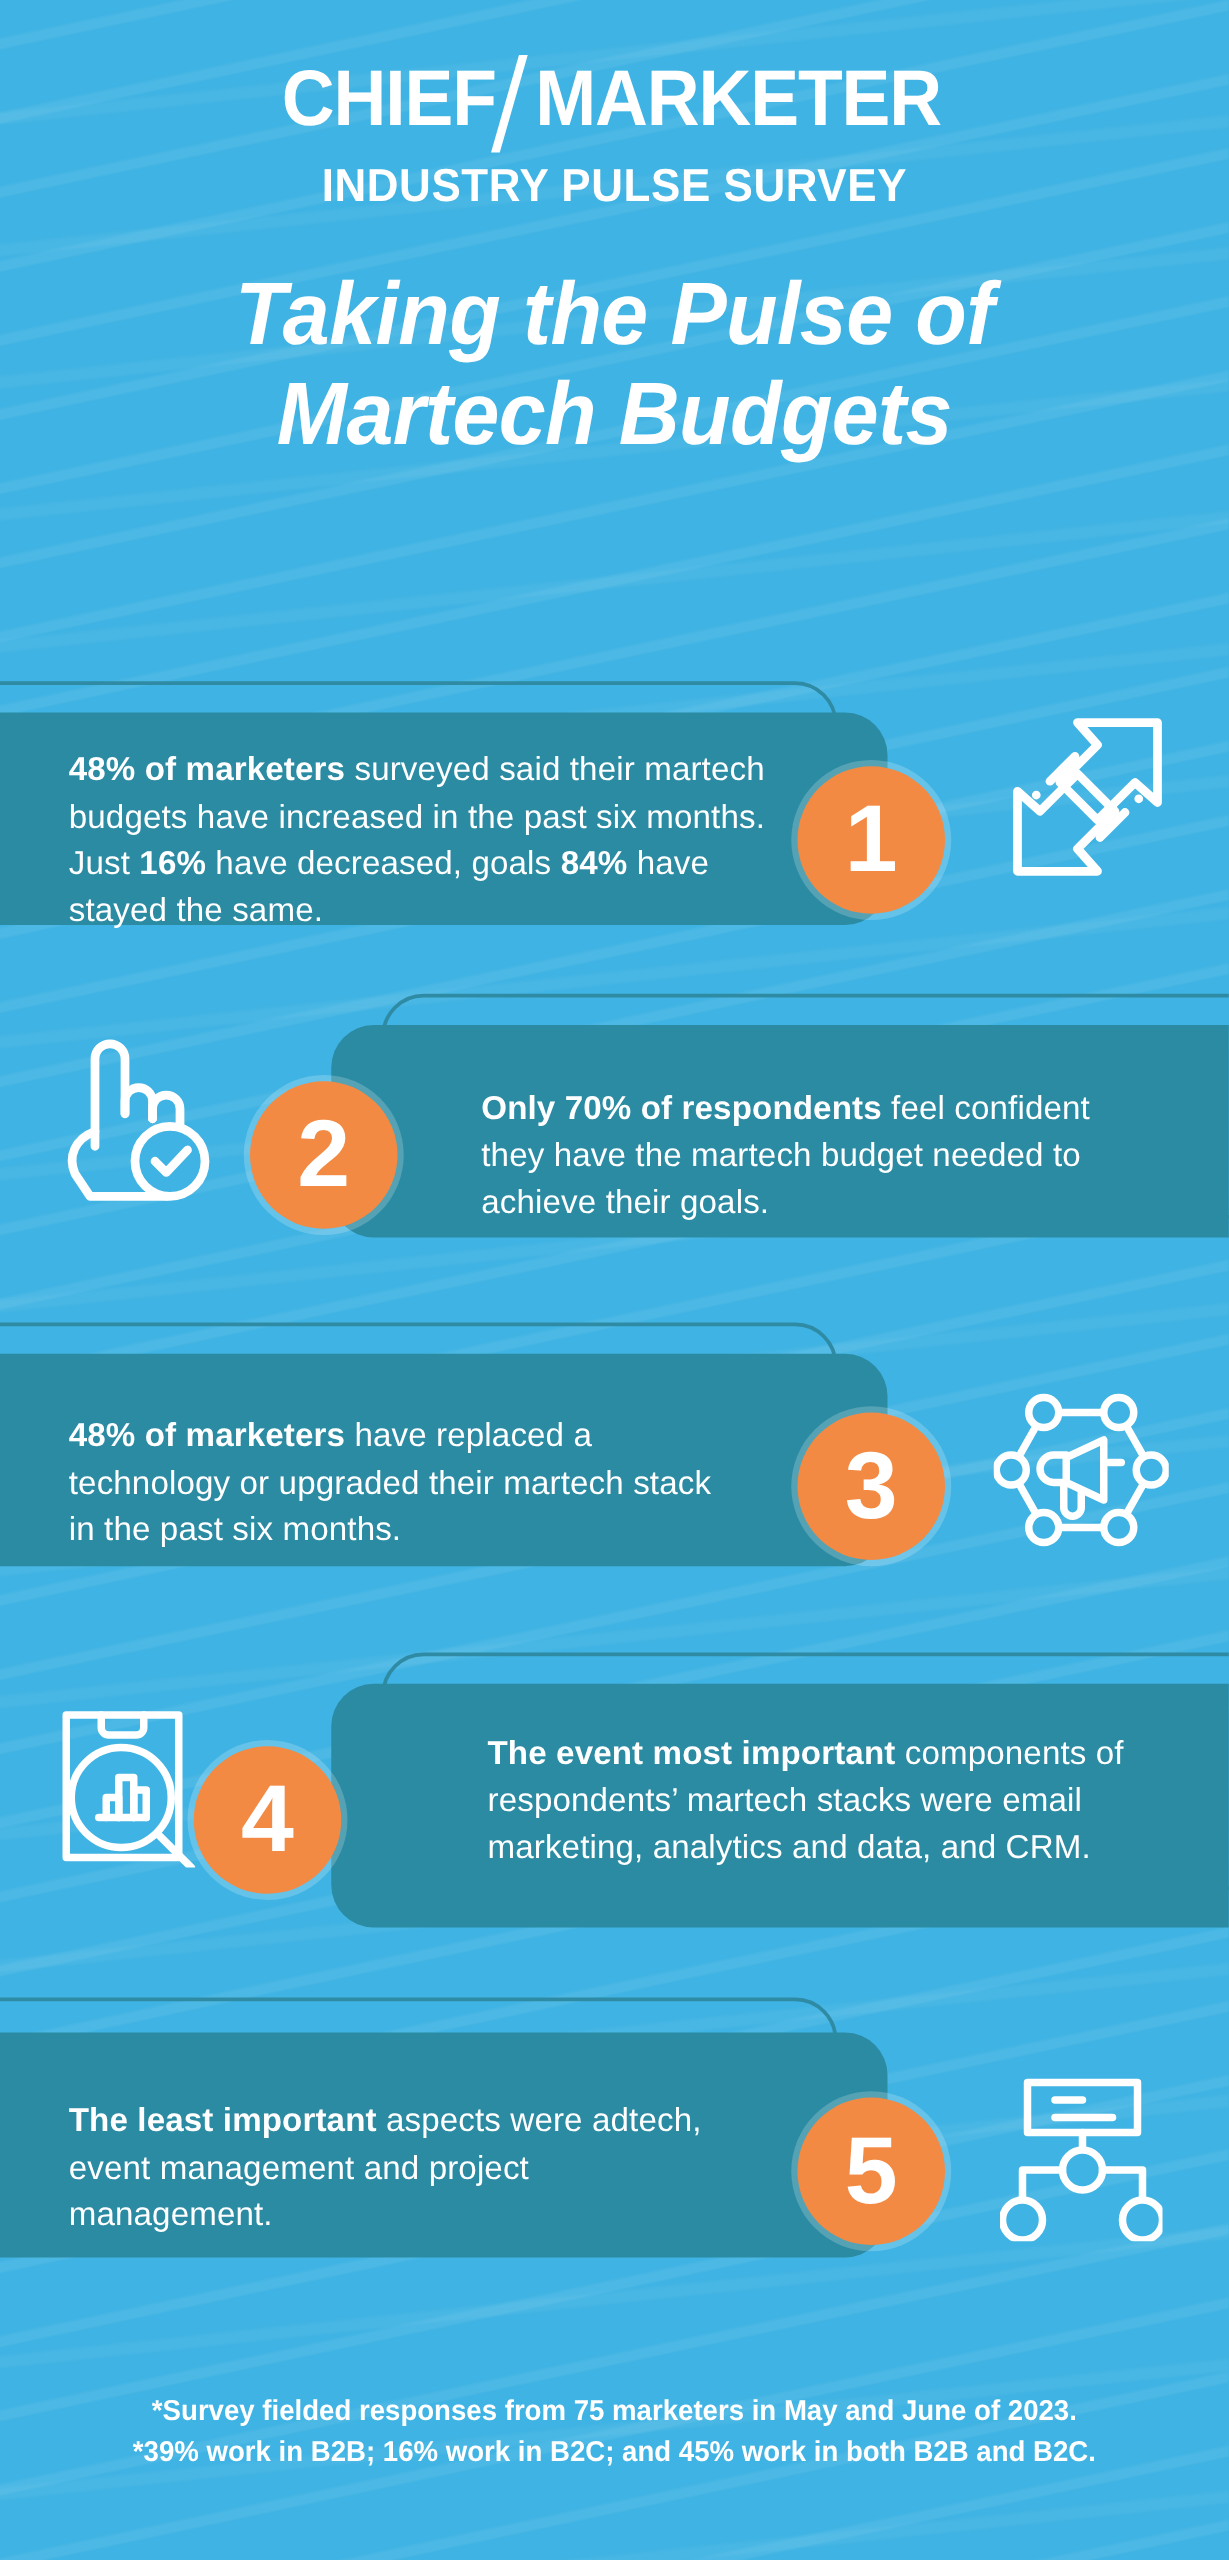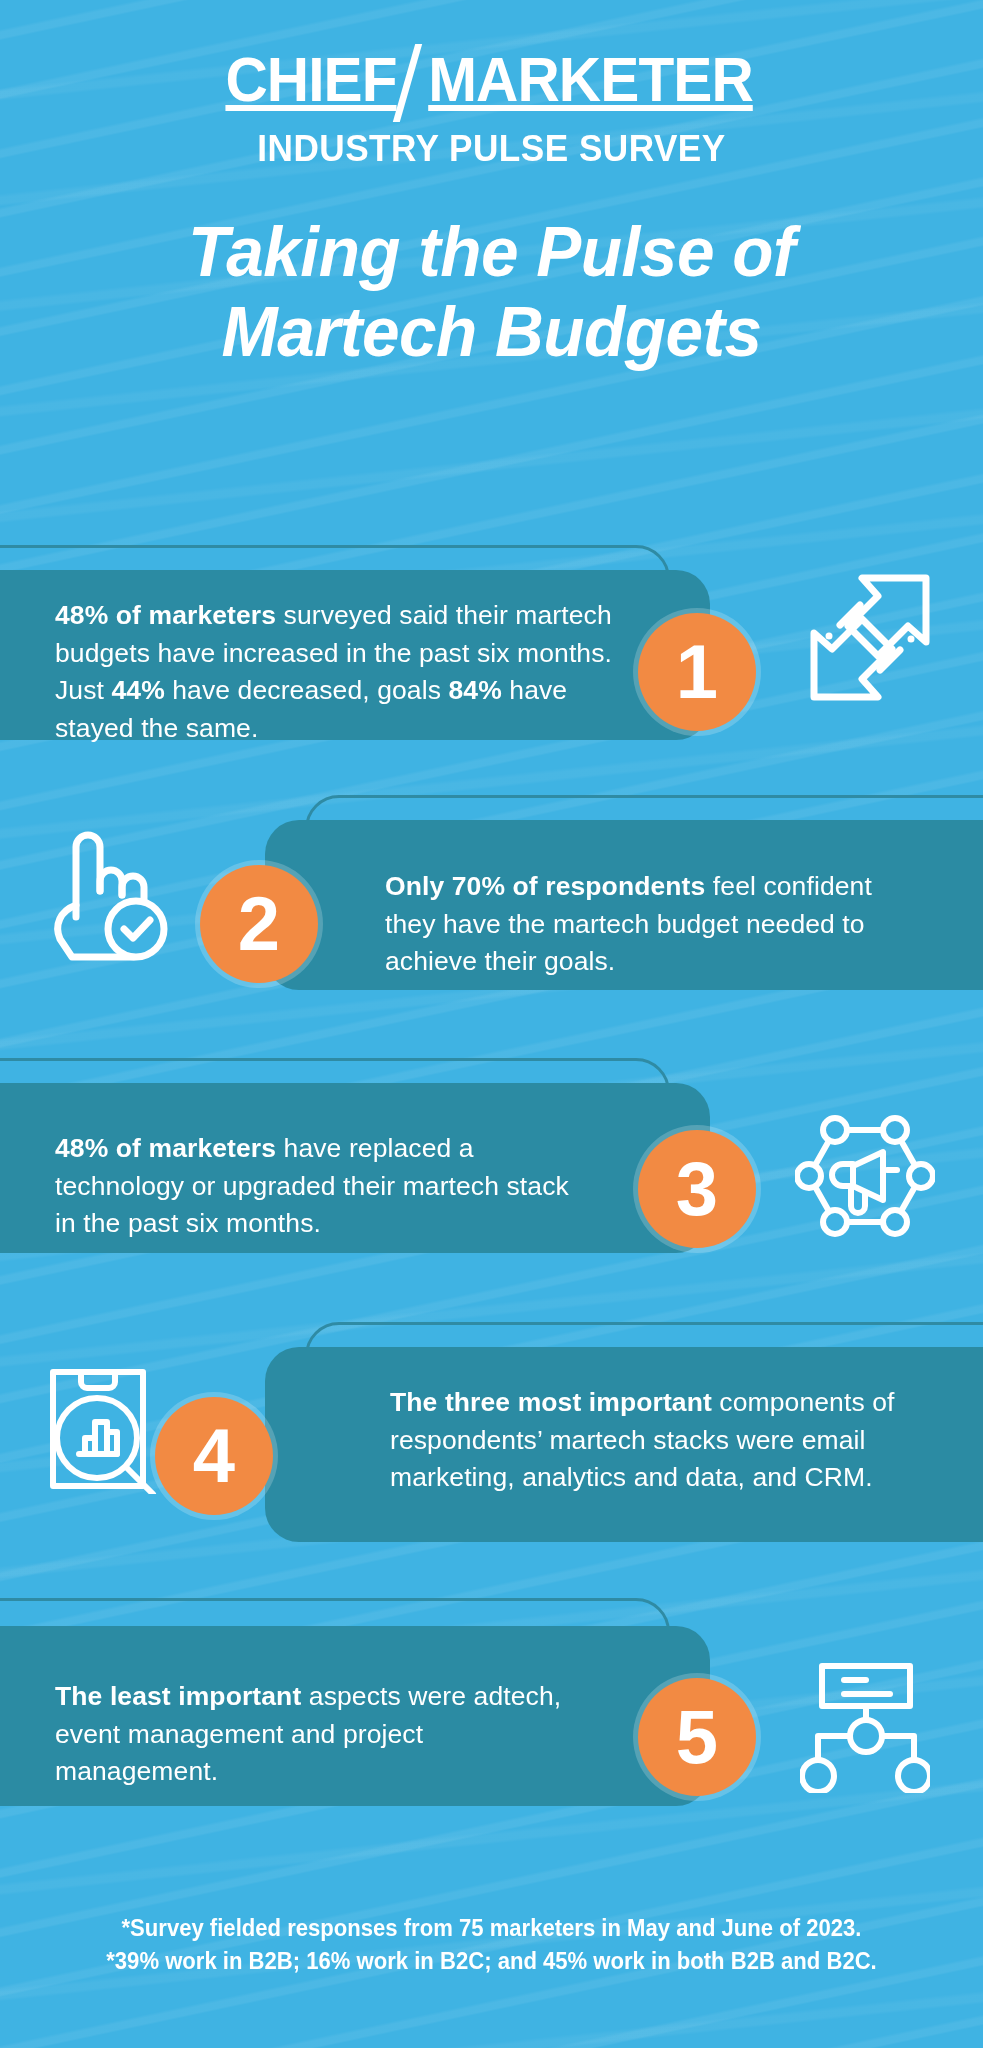--- a/index.html
+++ b/index.html
@@ -39,21 +39,20 @@
     margin-top:40px;
     font-size:63px;
     font-weight:bold;
     color:#ffffff;
     letter-spacing:-1px;
     line-height:1;
     display:flex;
     justify-content:center;
     align-items:center;
     font-family:"Liberation Sans", sans-serif;
-    text-decoration:underline;
   }
   .logo-chief { transform:scaleX(0.93); }
   .logo-slash {
     display:inline-block;
     width:7px; height:78px;
     background:#ffffff;
     transform:skewX(-16deg);
     margin:0 11px 0 1px;
     position:relative;
     top:4px;
@@ -148,21 +147,21 @@
     <div class="subtitle">INDUSTRY PULSE SURVEY</div>
     <div class="headline">
       <div>Taking the Pulse of</div>
       <div>Martech Budgets</div>
     </div>
   </div>
 
   <div class="card-block" style="top:545px;">
     <div class="card-outline" style="left:-40px; top:0px; width:710px; height:180px;"></div>
     <div class="card" style="left:-40px; top:25px; width:750px; height:170px;"></div>
-    <div class="card-text" style="left:55px; top:52px; width:560px;"><b>48% of marketers</b><span> surveyed said their martech budgets have increased in the past six months. Just </span><b>44%</b><span> have decreased, goals </span><b>84%</b><span> have stayed the same.</span></div>
+    <div class="card-text" style="left:55px; top:52px; width:560px;"><b>48% of marketers</b><span> surveyed said their martech budgets have increased in the past six months. Just </span><b>16%</b><span> have decreased, goals </span><b>84%</b><span> have stayed the same.</span></div>
     <div class="badge" style="left:638px; top:68px;">1</div>
     <div class="icon-box" style="left:800px; top:20px;">
       <svg width="140" height="145" viewBox="0 0 140 145" fill="none" stroke="#ffffff" stroke-width="7" stroke-linejoin="round" stroke-linecap="round">
         <path d="M62 13 H126 V77 L108 61 L78 91 L48 61 L78 31 Z" fill="none"></path>
         <path d="M60 40 L40 60"></path>
         <circle cx="29" cy="71" r="3.5" fill="#ffffff" stroke="none"></circle>
         <path d="M78 132 H14 V68 L32 84 L62 54 L92 84 L62 114 Z" fill="none"></path>
         <path d="M80 105 L100 85"></path>
         <circle cx="111" cy="74" r="3.5" fill="#ffffff" stroke="none"></circle>
       </svg>
@@ -204,21 +203,21 @@
         <path d="M58 54 H48 a11 11 0 0 0 0 22 h10"></path>
         <path d="M56 78 V96 a7 7 0 0 0 14 0 V84"></path>
         <path d="M92 60 h10"></path>
       </svg>
     </div>
   </div>
 
   <div class="card-block" style="top:1322px;">
     <div class="card-outline" style="left:305px; top:0px; width:720px; height:190px;"></div>
     <div class="card" style="left:265px; top:25px; width:760px; height:195px;"></div>
-    <div class="card-text" style="left:390px; top:62px; width:530px;"><b>The three most important</b><span> components of respondents’ martech stacks were email marketing, analytics and data, and CRM.</span></div>
+    <div class="card-text" style="left:390px; top:62px; width:530px;"><b>The event most important</b><span> components of respondents’ martech stacks were email marketing, analytics and data, and CRM.</span></div>
     <div class="badge" style="left:155px; top:75px;">4</div>
     <div class="icon-box" style="left:35px; top:32px;">
       <svg width="130" height="140" viewBox="0 0 130 140" fill="none" stroke="#ffffff" stroke-width="6" stroke-linejoin="round" stroke-linecap="round">
         <path d="M18 18 H108 V132 H18 Z"></path>
         <path d="M46 18 V28 a6 6 0 0 0 6 6 H74 a6 6 0 0 0 6 -6 V18"></path>
         <circle cx="62" cy="84" r="40" fill="#3fb3e3"></circle>
         <path d="M44 100 H82"></path>
         <path d="M50 100 V84 H60 V100"></path>
         <path d="M60 100 V68 H72 V100"></path>
         <path d="M72 100 V78 H82 V100"></path>

